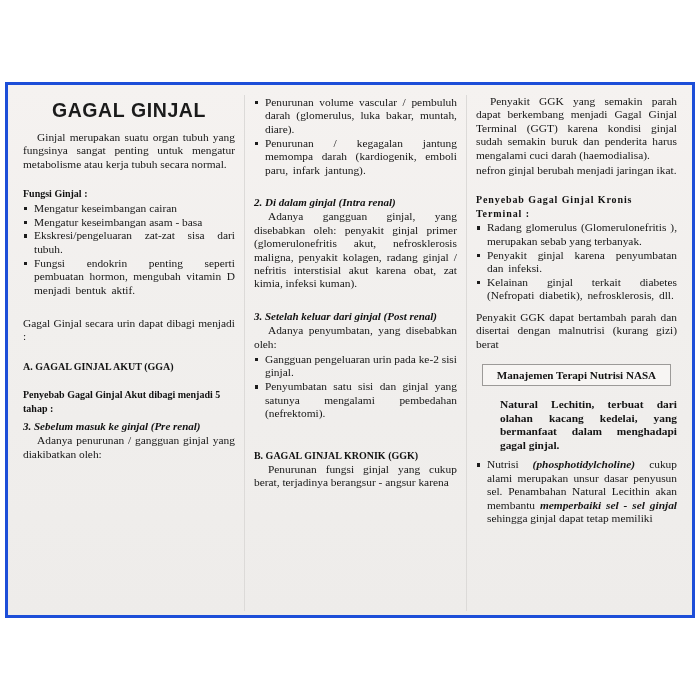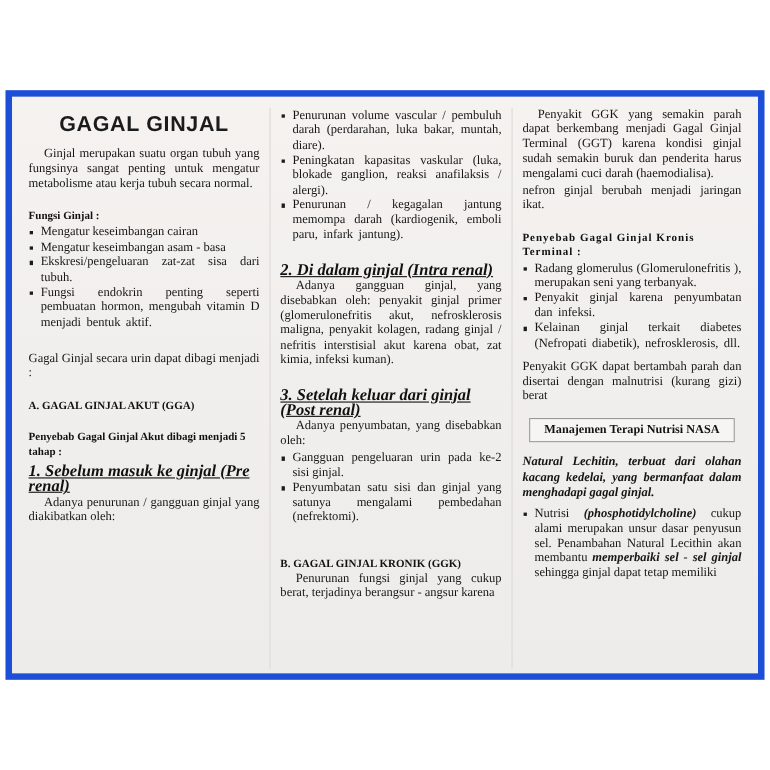--- a/index.html
+++ b/index.html
@@ -19,21 +19,21 @@
     overflow: hidden;
   }
 
   
   .red-frame {
     position: absolute;
     left: 5px;
     top: 82px;
     width: 690px;
     height: 536px;
-    border: 6px solid #1d4ed8;
+    border: 3px solid #1d4ed8;
     box-sizing: border-box;
     background: #f3f1ef;
   }
 
   .paper {
     position: absolute;
     left: 0; top: 0; right: 0; bottom: 0;
     background: linear-gradient(180deg, #f5f2f0 0%, #f1efed 45%, #eeecea 100%);
     display: flex;
     box-sizing: border-box;
@@ -77,28 +77,27 @@
     font-size: 10px;
     line-height: 13.4px;
     font-weight: bold;
     color: #111;
     margin-top: 8px;
     margin-bottom: 1px;
   }
   .sub-head.wide { letter-spacing: 0.9px; }
 
   .ital-head {
-    font-size: 15px;
+    font-size: 11px;
     line-height: 13.4px;
     font-weight: bold;
     font-style: italic;
     color: #111;
     margin-top: 5px;
     margin-bottom: 1px;
-    text-decoration: underline;
   }
 
   .blist {
     list-style: none;
     padding: 0;
     margin: 1px 0 2px 0;
   }
   .blist li {
     position: relative;
     font-size: 11.4px;
@@ -131,25 +130,25 @@
     font-size: 11.1px;
     font-weight: bold;
     color: #131313;
     padding: 4px 12px;
     margin: 13px 6px 12px 6px;
   }
 
   .italic-block {
     font-size: 11.4px;
     line-height: 13.6px;
-    font-style: italic;
     font-weight: bold;
     color: #141414;
     text-align: justify;
     margin-bottom: 6px;
+    margin-left: 24px;
   }
 
   .ib { font-style: italic; font-weight: bold; }
   .it { font-style: italic; }
 </style>
 </head>
 <body>
 
 <div class="page-wrap">
   <div class="red-frame">
@@ -178,30 +177,29 @@
 
         <div class="spacer-sm"></div>
 
         <div class="sub-head">A. GAGAL GINJAL AKUT (GGA)</div>
 
 
         <div class="spacer-sm"></div>
 
         <div class="sub-head">Penyebab Gagal Ginjal Akut dibagi menjadi 5 tahap :</div>
 
-        <div class="ital-head">1. Sebelum masuk ke ginjal (Pre renal)</div>
+        <div class="ital-head">3. Sebelum masuk ke ginjal (Pre renal)</div>
 
         <p class="para">Adanya penurunan / gangguan ginjal yang diakibatkan oleh:</p>
       </div>
 
       <div class="col col-2">
 
         <ul class="blist">
-          <li class="sp">Penurunan volume vascular / pembuluh darah (perdarahan, luka bakar, muntah, diare).</li>
-          <li class="jst">Peningkatan kapasitas vaskular (luka, blokade ganglion, reaksi anafilaksis / alergi).</li>
+          <li class="sp">Penurunan volume vascular / pembuluh darah (glomerulus, luka bakar, muntah, diare).</li>
           <li class="sp">Penurunan / kegagalan jantung memompa darah (kardiogenik, emboli paru, infark jantung).</li>
         </ul>
 
         <div class="spacer-md"></div>
 
         <div class="ital-head">2. Di dalam ginjal (Intra renal)</div>
 
         <p class="para">Adanya gangguan ginjal, yang disebabkan oleh: penyakit ginjal primer (glomerulonefritis akut, nefrosklerosis maligna, penyakit kolagen, radang ginjal / nefritis interstisial akut karena obat, zat kimia, infeksi kuman).</p>
 
         <div class="spacer-md"></div>
@@ -226,21 +224,21 @@
 
         <p class="para">Penyakit GGK yang semakin parah dapat berkembang menjadi Gagal Ginjal Terminal (GGT) karena kondisi ginjal sudah semakin buruk dan penderita harus mengalami cuci darah (haemodialisa).</p>
 
         <p class="para noind">nefron ginjal berubah menjadi  jaringan ikat.</p>
 
         <div class="spacer-sm"></div>
 
         <div class="sub-head wide">Penyebab Gagal Ginjal Kronis Terminal :</div>
 
         <ul class="blist">
-          <li>Radang glomerulus (Glomerulonefritis ), merupakan seni yang terbanyak.</li>
+          <li>Radang glomerulus (Glomerulonefritis ), merupakan sebab yang terbanyak.</li>
           <li class="sp">Penyakit ginjal karena penyumbatan dan infeksi.</li>
           <li class="sp">Kelainan ginjal terkait diabetes (Nefropati diabetik), nefrosklerosis, dll.</li>
         </ul>
 
         <div class="spacer-sm"></div>
 
         <p class="para noind">Penyakit GGK dapat bertambah parah dan disertai dengan malnutrisi (kurang gizi) berat</p>
 
         <div class="nasa-box">Manajemen Terapi Nutrisi NASA</div>
 

